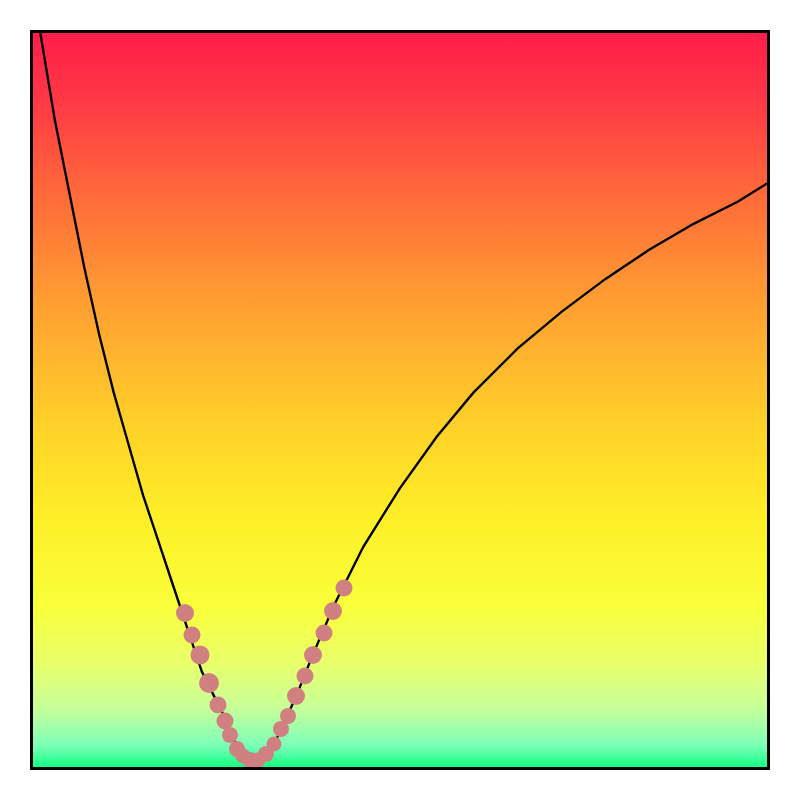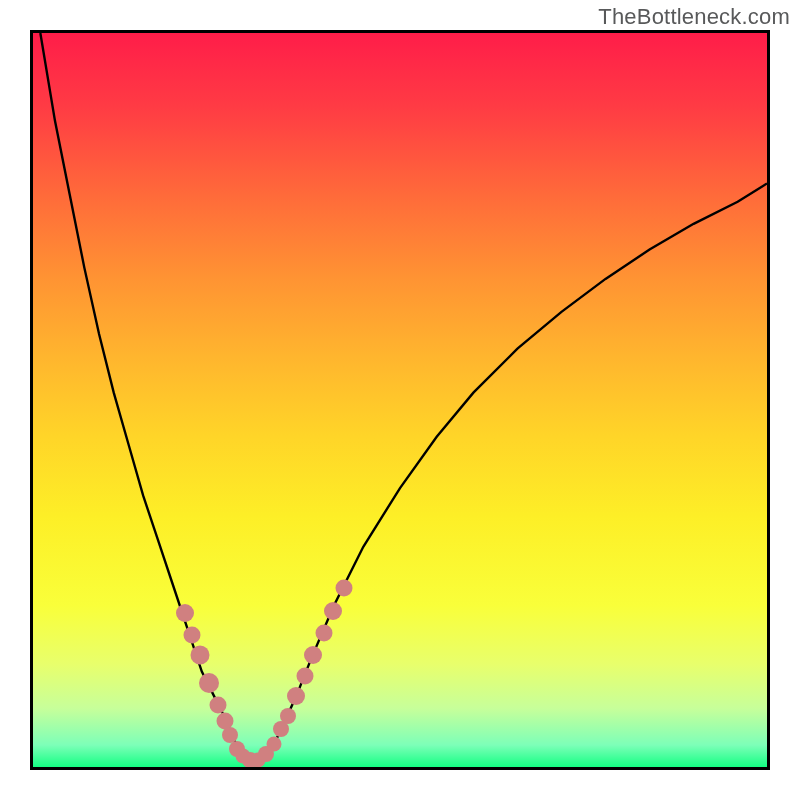--- a/index.html
+++ b/index.html
@@ -68,21 +68,20 @@
     position: absolute;
     border-radius: 50%;
     background: #d08080;
     transform: translate(-50%, -50%);
   }
 </style>
 </head>
 <body>
 
 <div class="container">
-  <div class="watermark">TheBottleneck.com</div>
 
   <div class="plot-area">
     <div class="gradient-bg"></div>
 
     <svg class="curve-layer" viewBox="0 0 740 740" preserveAspectRatio="none">
       <path id="curve-path" d="M7.40 0.00 L22.20 88.80 L37.00 162.80 L51.80 236.80 L66.60 303.40 L81.40 362.60 L96.20 414.40 L111.00 466.20 L125.80 510.60 L140.60 555.00 L155.40 599.40 L170.20 643.80 L181.30 666.00 L192.40 688.20 L199.80 706.70 L207.20 721.50 L210.90 727.42 L214.60 732.60 L222.00 732.60 L236.80 725.20 L244.20 714.10 L251.60 699.30 L266.40 666.00 L281.20 629.00 L303.40 577.20 L333.00 518.00 L370.00 458.80 L407.00 407.00 L444.00 362.60 L488.40 318.20 L532.80 281.20 L577.20 247.90 L621.60 218.30 L666.00 192.40 L710.40 170.20 L740.00 151.70 " fill="none" stroke="#000000" stroke-width="2.4"></path>
     </svg>
 
     <div class="markers-layer" id="markers">
         <div class="marker" style="left: 20.7%; top: 79%; width: 18px; height: 18px; background: rgb(208, 128, 128);"></div>

